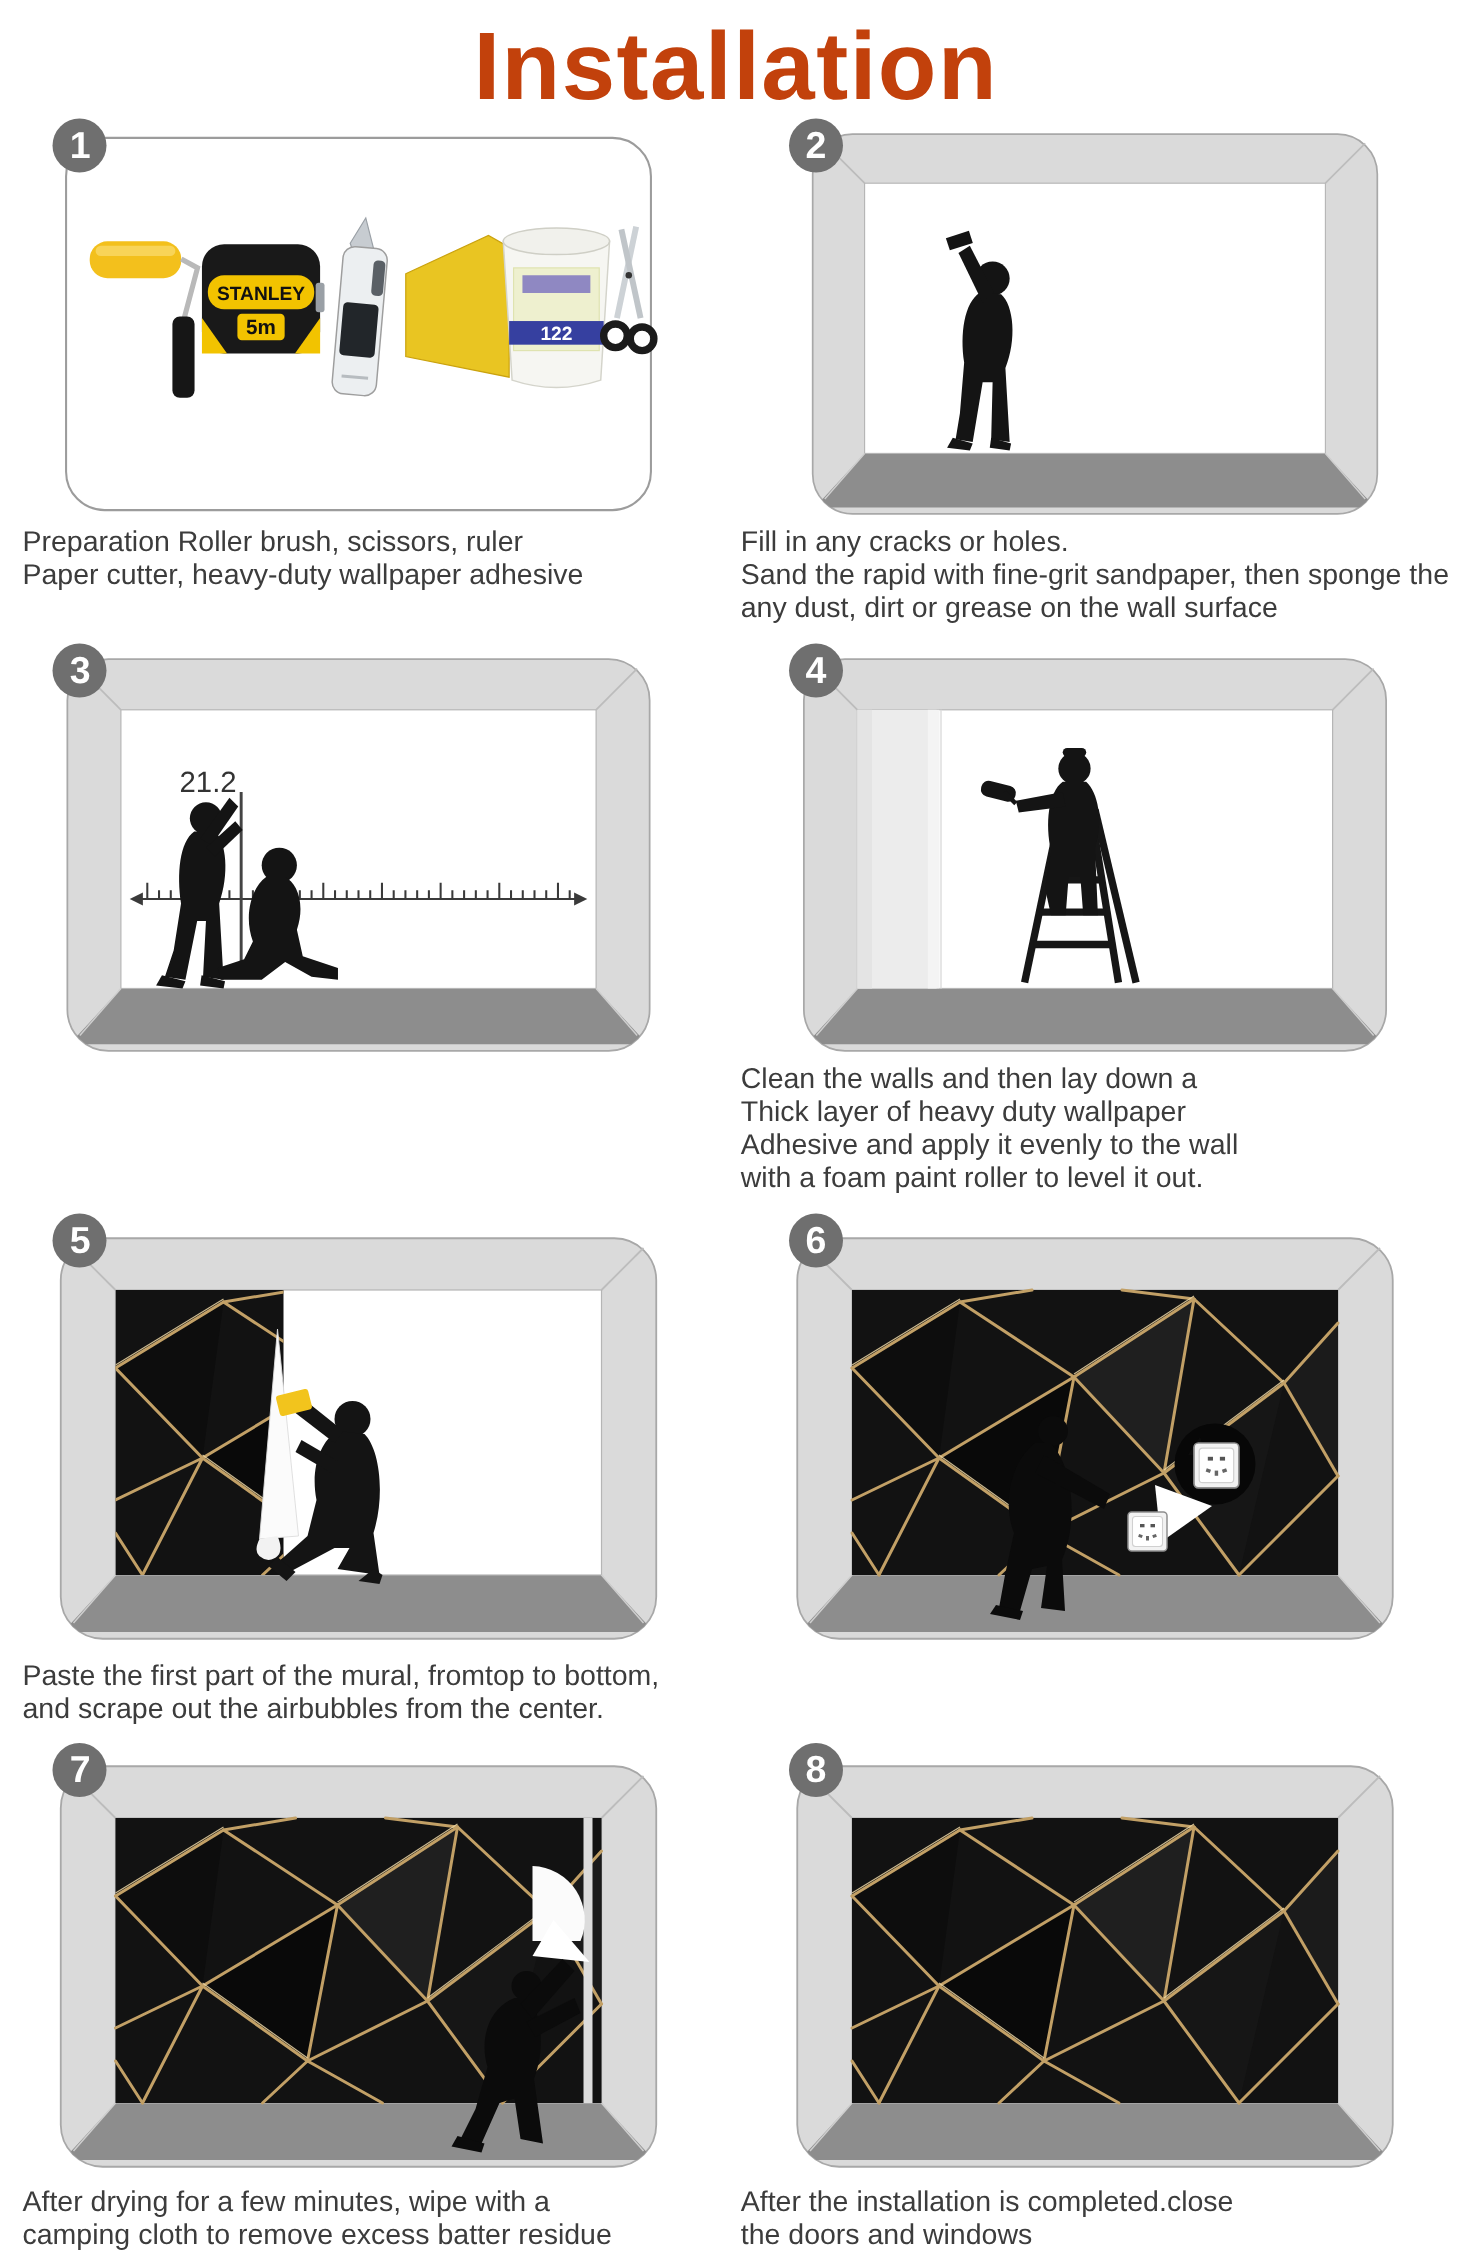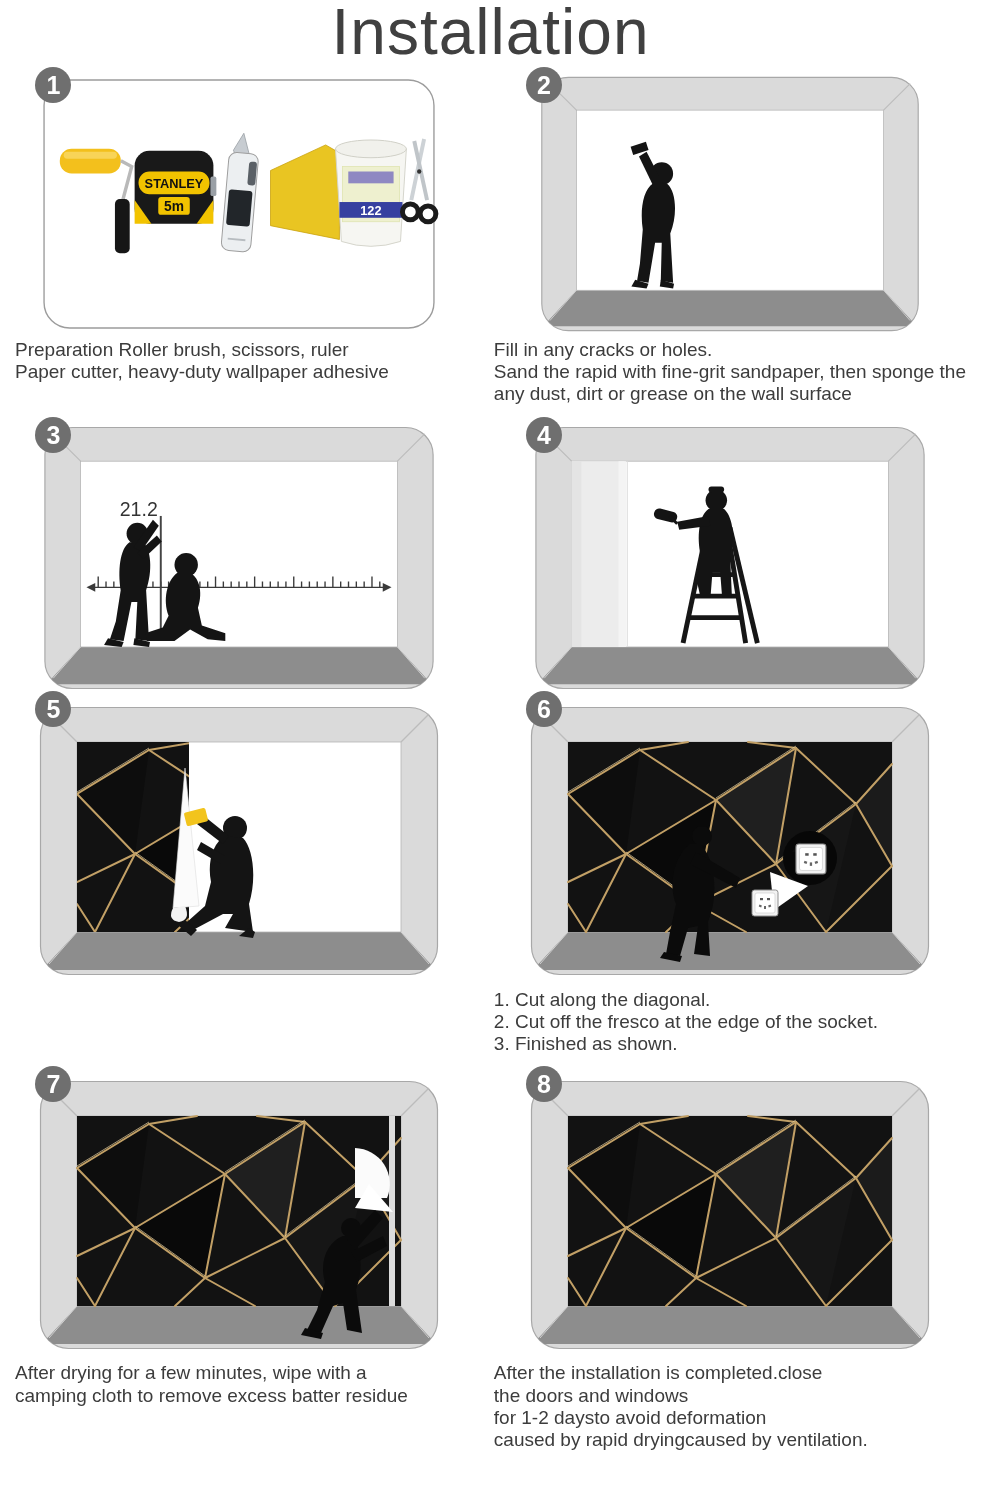--- a/index.html
+++ b/index.html
@@ -1,22 +1,22 @@
 <!DOCTYPE html>
 <html><head>
 <meta charset="utf-8">
 <style>
   html,body{margin:0;padding:0;}
   body{
     width:981px;height:1500px;overflow:hidden;background:#ffffff;
     font-family:"Liberation Sans", sans-serif;color:#3c3c3c;
   }
   .page-title{
-    margin:0;padding-top:0;text-align:center;
-    font-size:64px;font-weight:400;line-height:1.0;color:#404040;letter-spacing:1px;
+    margin:0;padding-top:12px;text-align:center;
+    font-size:64px;font-weight:700;line-height:1.0;color:#c2410c;letter-spacing:1px;
     height:66px;
   }
   .grid{
     display:grid;grid-template-columns:1fr 1fr;
     padding:0 15px;column-gap:30px;row-gap:0;
   }
   .step{position:relative;display:flex;flex-direction:column;align-items:center;}
   .illus{position:relative;margin-top:10px;}
   .scene{display:block;width:400px;}
   .row1 .scene{height:256px;}
@@ -230,20 +230,24 @@
           <circle cx="186" cy="76" r="11"></circle>
           <rect x="178" y="62" width="16" height="6" rx="3"></rect>
           <path d="M178,85 C168,92 166,114 170,132 L166,158 L170,176 L180,176 L182,150 L190,150 L192,176 L202,176 L200,130 C206,112 202,92 194,85 Z"></path>
           <path d="M178,92 L146,98 L148,106 L180,102 Z"></path>
           <rect x="122" y="86" width="24" height="11" rx="5" transform="rotate(14 134 92)"></rect>
           <line x1="146" y1="100" x2="138" y2="92" stroke="#141414" stroke-width="3"></line>
         </g>
         <rect x="38" y="36" width="10" height="190" fill="#e4e4e4"></rect>
       </svg>
     </div>
+    <p class="caption">Clean the walls and then lay down a
+Thick layer of heavy duty wallpaper
+Adhesive and apply it evenly to the wall
+with a foam paint roller to level it out.</p>
   </div>
 
   <div class="step row3">
     <div class="illus">
       <div class="badge">5</div>
       <svg class="scene" viewBox="0 0 400 270">
         <clipPath id="clip5">
             <rect x="38" y="36" width="112" height="190"></rect>
           </clipPath>
         <use href="#frame"></use>
@@ -256,20 +260,22 @@
           <circle cx="196" cy="122" r="12"></circle>
           <path d="M186,130 C174,137 168,156 172,176 L166,200 L148,216 L154,224 L184,208 L194,208 L186,222 L214,226 L210,198 C218,172 214,142 204,132 Z"></path>
           <path d="M184,138 L158,118 L165,110 L190,130 Z"></path>
           <path d="M186,150 L162,136 L158,144 L182,158 Z"></path>
           <path d="M146,214 L158,224 L152,230 L140,220 Z"></path>
           <path d="M210,222 L216,226 L214,232 L200,230 Z"></path>
         </g>
         <rect x="146" y="104" width="22" height="14" rx="2" fill="#f2c41d" transform="rotate(-14 157 111)"></rect>
       </svg>
     </div>
+    <p class="caption">Paste the first part of the mural, fromtop to bottom,
+and scrape out the airbubbles from the center.</p>
   </div>
 
   <div class="step row3">
     <div class="illus">
       <div class="badge">6</div>
       <svg class="scene" viewBox="0 0 400 270">
         <use href="#frame"></use>
         <use href="#goldmesh" transform="translate(38,36)"></use>
         <circle cx="280" cy="152" r="27" fill="#070707"></circle>
         <polygon points="240,166 278,180 244,204" fill="#ffffff"></polygon>
@@ -277,23 +283,20 @@
         <use href="#socket" transform="translate(266,138) scale(1.15)"></use>
         <use href="#socket" transform="translate(222,184)"></use>
         <g fill="#0b0b0b">
           <circle cx="172" cy="130" r="10"></circle>
           <path d="M160,138 C144,150 138,178 146,198 L140,226 L136,248 L150,250 L158,222 L168,220 L164,248 L180,250 L178,216 C190,188 184,150 170,138 Z"></path>
           <path d="M166,146 L210,172 L206,182 L160,158 Z"></path>
           <path d="M134,246 L152,250 L150,256 L130,252 Z"></path>
         </g>
       </svg>
     </div>
-    <p class="caption">1. Cut along the diagonal.
-2. Cut off the fresco at the edge of the socket.
-3. Finished as shown.</p>
   </div>
 
   <div class="step row4">
     <div class="illus">
       <div class="badge">7</div>
       <svg class="scene" viewBox="0 0 400 270">
         <use href="#frame"></use>
         <use href="#goldmesh" transform="translate(38,36)"></use>
         <rect x="350" y="36" width="6" height="190" fill="#dcdcdc"></rect>
         <path d="M316,68 A36,36 0 0 1 348,118 L316,118 Z" fill="#fbfbfb"></path>

